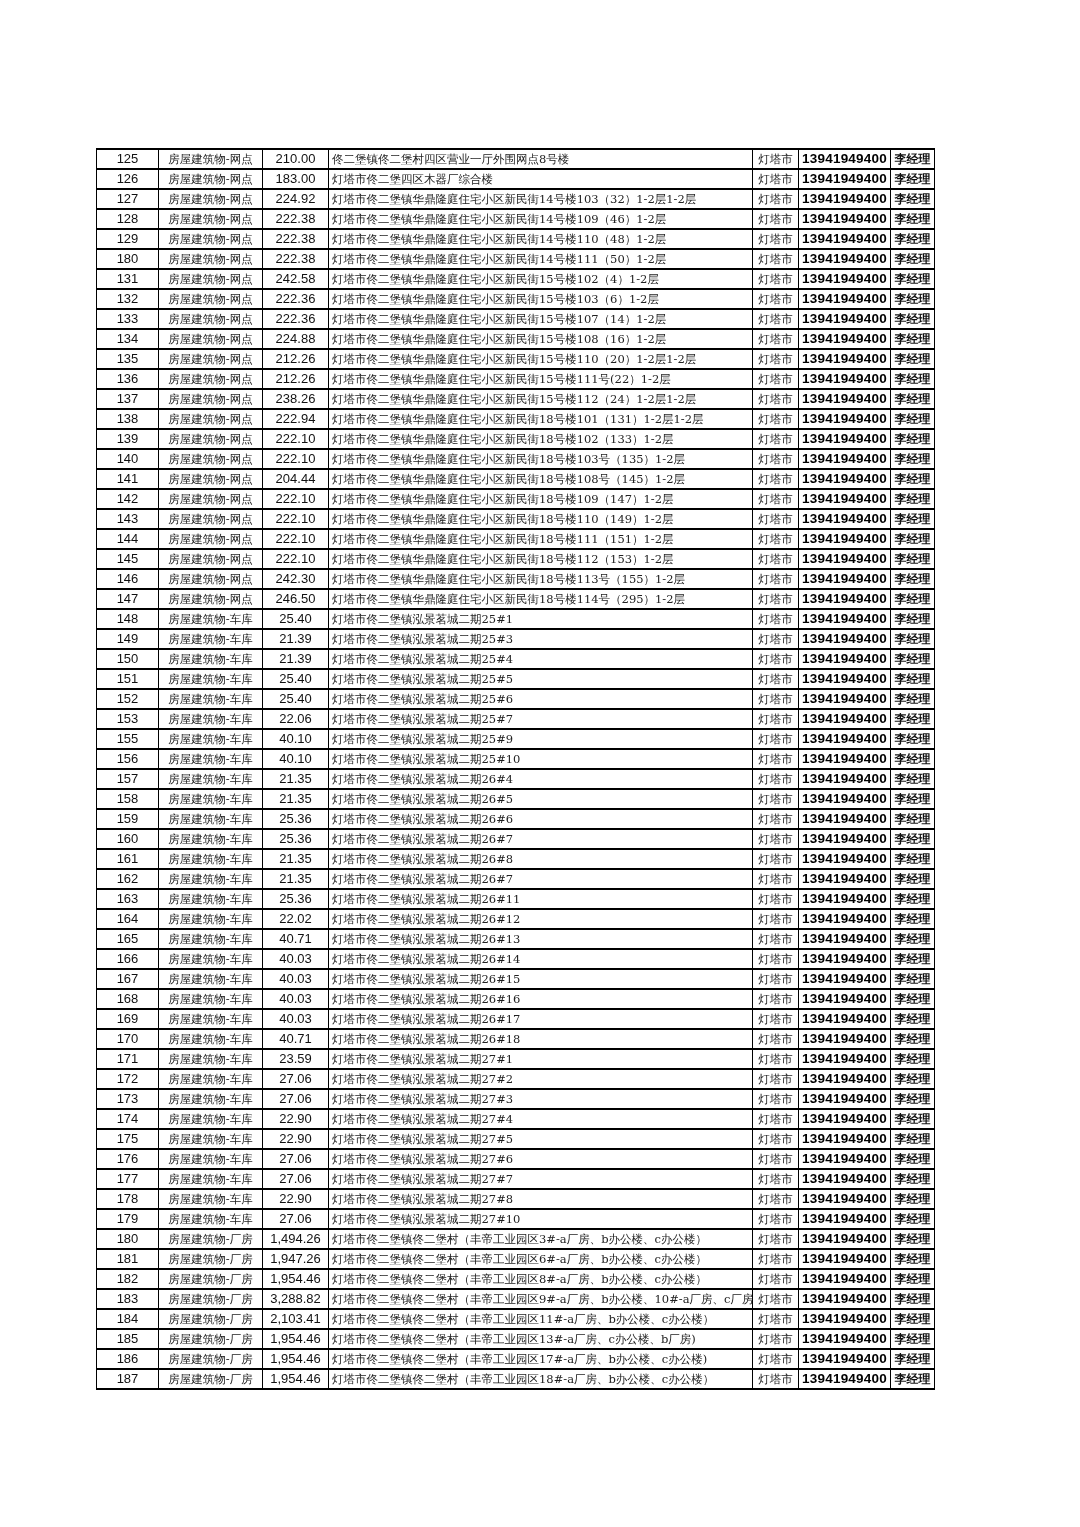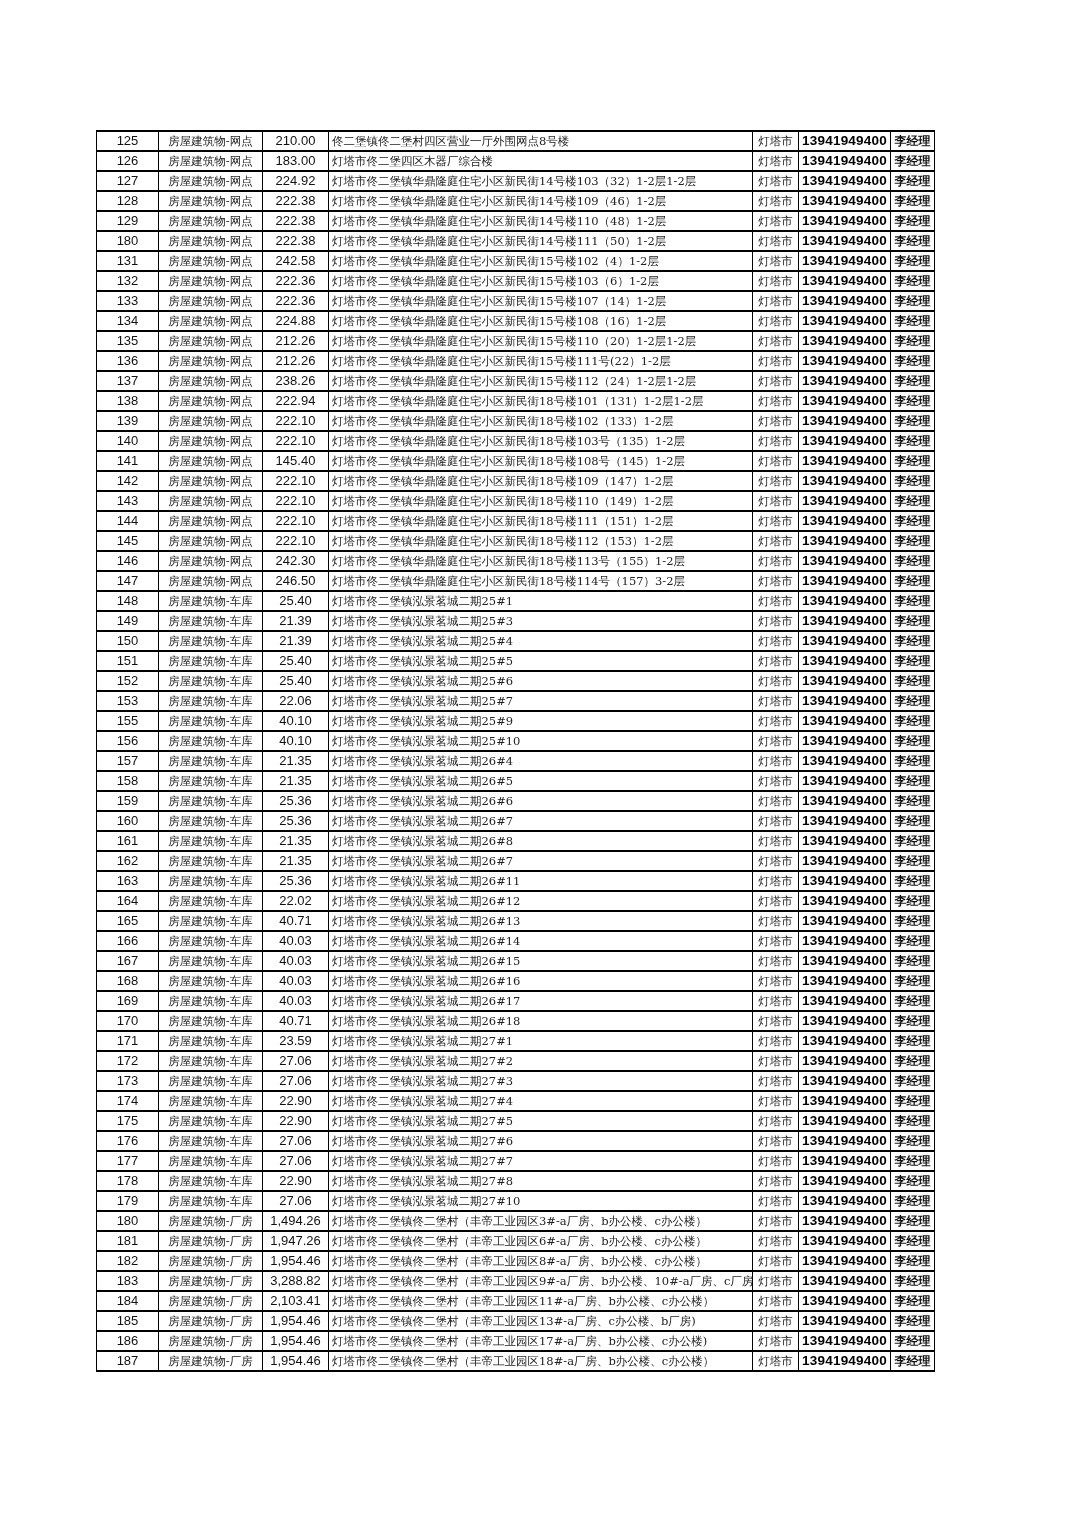--- a/index.html
+++ b/index.html
@@ -10,21 +10,21 @@
     font-family: "Liberation Sans", sans-serif;
   }
   .sheet {
     position: absolute; left: 0; top: 0;
     width: 1080px; height: 1527px;
     background: #ffffff;
     overflow: hidden;
   }
   table.asset {
     position: absolute;
-    left: 96px; top: 130px;
+    left: 96px; top: 148px;
     width: 838px;
     border-collapse: collapse;
     table-layout: fixed;
   }
   table.asset td {
     border: 1px solid #000;
     border-top-width: 2px;
     border-bottom-width: 2px;
     height: 18px;
     line-height: 18px;
@@ -196,21 +196,21 @@
           <td class="c-category">房屋建筑物-网点</td>
           <td class="c-area">222.10</td>
           <td class="c-description">灯塔市佟二堡镇华鼎隆庭住宅小区新民街18号楼103号（135）1-2层</td>
           <td class="c-city">灯塔市</td>
           <td class="c-phone">13941949400</td>
           <td class="c-contact">李经理</td>
         </tr>
         <tr>
           <td class="c-no">141</td>
           <td class="c-category">房屋建筑物-网点</td>
-          <td class="c-area">145.40</td>
+          <td class="c-area">204.44</td>
           <td class="c-description">灯塔市佟二堡镇华鼎隆庭住宅小区新民街18号楼108号（145）1-2层</td>
           <td class="c-city">灯塔市</td>
           <td class="c-phone">13941949400</td>
           <td class="c-contact">李经理</td>
         </tr>
         <tr>
           <td class="c-no">142</td>
           <td class="c-category">房屋建筑物-网点</td>
           <td class="c-area">222.10</td>
           <td class="c-description">灯塔市佟二堡镇华鼎隆庭住宅小区新民街18号楼109（147）1-2层</td>
@@ -251,21 +251,21 @@
           <td class="c-area">242.30</td>
           <td class="c-description">灯塔市佟二堡镇华鼎隆庭住宅小区新民街18号楼113号（155）1-2层</td>
           <td class="c-city">灯塔市</td>
           <td class="c-phone">13941949400</td>
           <td class="c-contact">李经理</td>
         </tr>
         <tr>
           <td class="c-no">147</td>
           <td class="c-category">房屋建筑物-网点</td>
           <td class="c-area">246.50</td>
-          <td class="c-description">灯塔市佟二堡镇华鼎隆庭住宅小区新民街18号楼114号（157）3-2层</td>
+          <td class="c-description">灯塔市佟二堡镇华鼎隆庭住宅小区新民街18号楼114号（295）1-2层</td>
           <td class="c-city">灯塔市</td>
           <td class="c-phone">13941949400</td>
           <td class="c-contact">李经理</td>
         </tr>
         <tr>
           <td class="c-no">148</td>
           <td class="c-category">房屋建筑物-车库</td>
           <td class="c-area">25.40</td>
           <td class="c-description">灯塔市佟二堡镇泓景茗城二期25#1</td>
           <td class="c-city">灯塔市</td>

